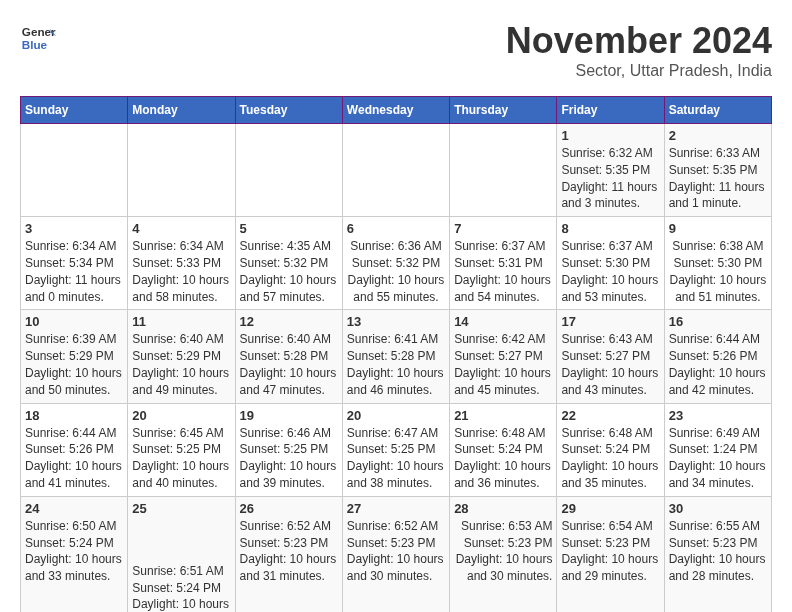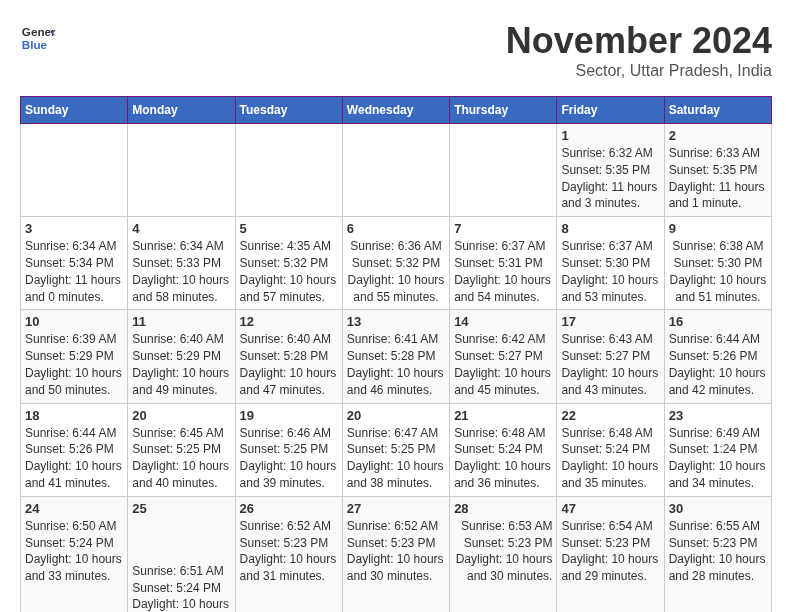--- a/index.html
+++ b/index.html
@@ -313,21 +313,21 @@
 and 30 minutes.</div>
         </td>
         <td>
           <span class="day-number">28</span>
           <div class="day-info" style="white-space: pre-line; text-align: right;">Sunrise: 6:53 AM
 Sunset: 5:23 PM
 Daylight: 10 hours
 and 30 minutes.</div>
         </td>
         <td>
-          <span class="day-number">47</span>
+          <span class="day-number">29</span>
           <div class="day-info" style="white-space: pre-line;">Sunrise: 6:54 AM
 Sunset: 5:23 PM
 Daylight: 10 hours
 and 29 minutes.</div>
         </td>
         <td>
           <span class="day-number">30</span>
           <div class="day-info" style="white-space: pre-line;">Sunrise: 6:55 AM
 Sunset: 5:23 PM
 Daylight: 10 hours

